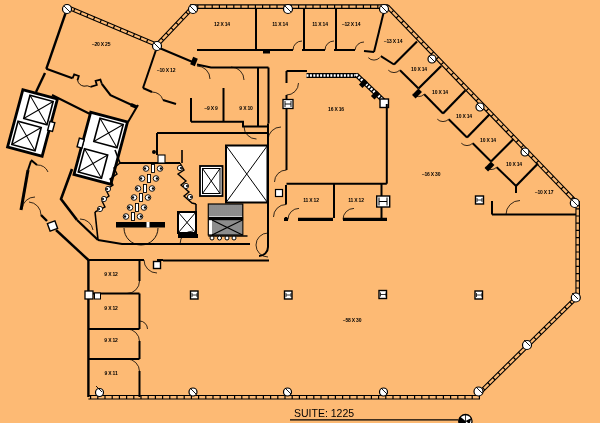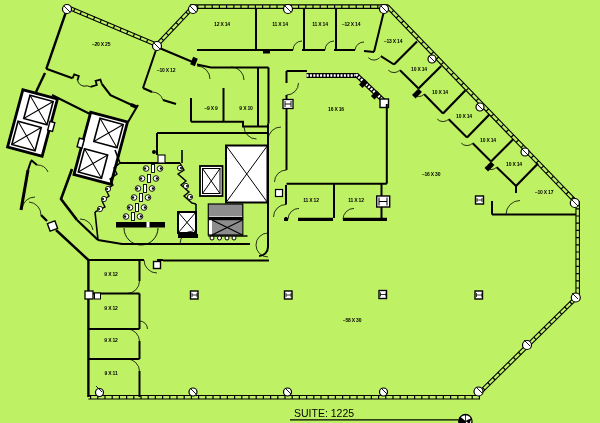--- a/index.html
+++ b/index.html
@@ -1,16 +1,16 @@
 <!DOCTYPE html>
 <html><head>
 <meta charset="utf-8">
 <style>
   html,body{margin:0;padding:0;background:#ffffff;}
-  .wrap{width:600px;height:423px;position:relative;background:#bef264;overflow:hidden;}
+  .wrap{width:600px;height:423px;position:relative;background:#fdba74;overflow:hidden;}
   svg{position:absolute;left:0;top:0;}
   text{font-family:"Liberation Sans",sans-serif;fill:#000;}
 </style>
 </head>
 <body>
 <div class="wrap">
 <svg width="600" height="423" viewBox="0 0 600 423">
   <g stroke="#000" fill="none" stroke-linecap="butt">
 
     <g stroke-width="1.1">

